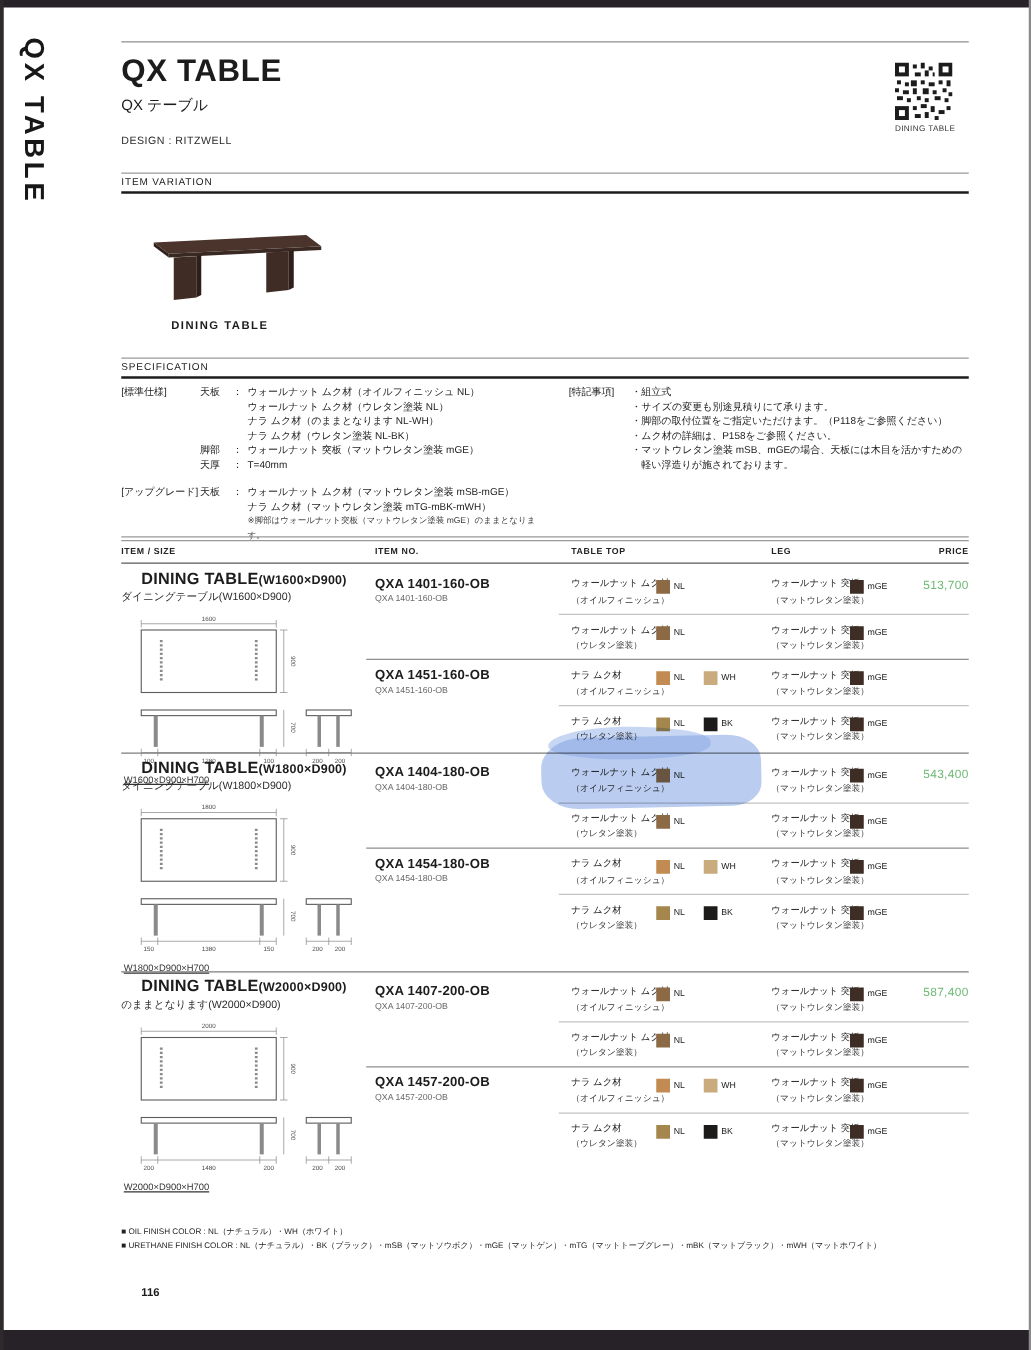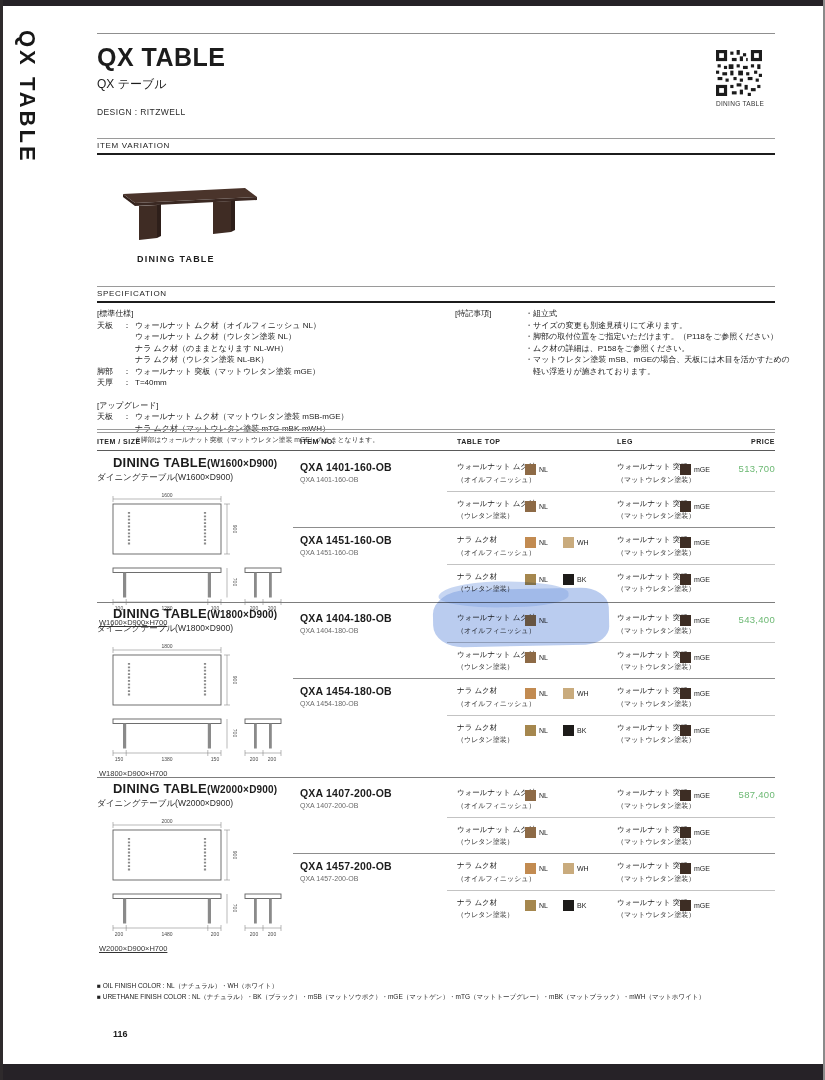--- a/index.html
+++ b/index.html
@@ -29,29 +29,29 @@
   .section-bar .sec-label{font-size:8px;font-weight:normal;letter-spacing:.7px;padding:2px 0 3px;}
   .sb-variation{top:138px;}
   .sb-spec{top:286px;}
 
   
   .figure{position:absolute;left:105px;top:180px;width:170px;}
   .figure-label{font-size:9px;font-weight:bold;letter-spacing:1.2px;margin:8px 0 0 32px;}
 
   
   .spec{position:absolute;left:97px;top:308px;width:345px;font-size:8px;line-height:11.5px;color:#222;}
-  .spec-group{display:flex;flex-direction:column;}
+  .spec-group{display:flex;}
   .spec-glabel{width:63px;flex:none;}
   .spec-lines{flex:1;}
   .spec-line{display:flex;}
   .spec-line .k{width:26px;flex:none;}
   .spec-line .s{width:12px;flex:none;}
   .spec-line.small{font-size:6.8px;color:#3a3a3a;}
   .spec-upgrade{margin-top:11px;}
-  .notes{position:absolute;left:455px;top:308px;width:320px;font-size:8px;line-height:11.5px;color:#222;display:flex;gap:20px;}
+  .notes{position:absolute;left:455px;top:308px;width:320px;font-size:8px;line-height:11.5px;color:#222;display:flex;}
   .notes-label{width:50px;flex:none;}
   .note-line{white-space:pre;}
 
   
   .ptable{position:absolute;left:97px;top:429px;width:678px;}
   .thead{border-top:1px solid #9a9a9a;padding-top:2px;}
   .thead-inner{position:relative;border-top:1px solid #9a9a9a;border-bottom:1px solid #5a5a5a;height:17px;}
   .th{position:absolute;top:5px;font-size:7px;font-weight:bold;letter-spacing:.5px;color:#222;}
   .th-item{left:0;} .th-no{left:203px;} .th-top{left:360px;} .th-leg{left:520px;} .th-price{right:0;}
 
@@ -548,21 +548,21 @@
       <span class="sw-label">mGE</span>
     </div>
 
   </div>
         </div>
   </div>
       <div class="pblock with-sep" style="top: 777px; height: 153px;">
     <div class="b-title">
       <span>DINING TABLE</span><span class="b-size">(W2000×D900)</span>
     </div>
-    <div class="b-title-jp">ダイニングテーブル(W2000×D900)</div>
+    <div class="b-title-jp">のままとなります(W2000×D900)</div>
     <div class="b-diagram">
       <svg class="diag" width="200" height="122" viewBox="0 0 200 122">
         <line class="dim" x1="14" y1="9" x2="122" y2="9"></line>
         <line class="dim" x1="14" y1="6" x2="14" y2="12"></line>
         <line class="dim" x1="122" y1="6" x2="122" y2="12"></line>
         <text class="dt" x="68" y="6.5" text-anchor="middle">2000</text>
         <rect class="outline" x="14" y="14" width="108" height="50"></rect>
         <line class="dash" x1="30" y1="22" x2="30" y2="56"></line>
         <line class="dash" x1="106" y1="22" x2="106" y2="56"></line>
         <line class="dim" x1="128" y1="14" x2="128" y2="64"></line>

